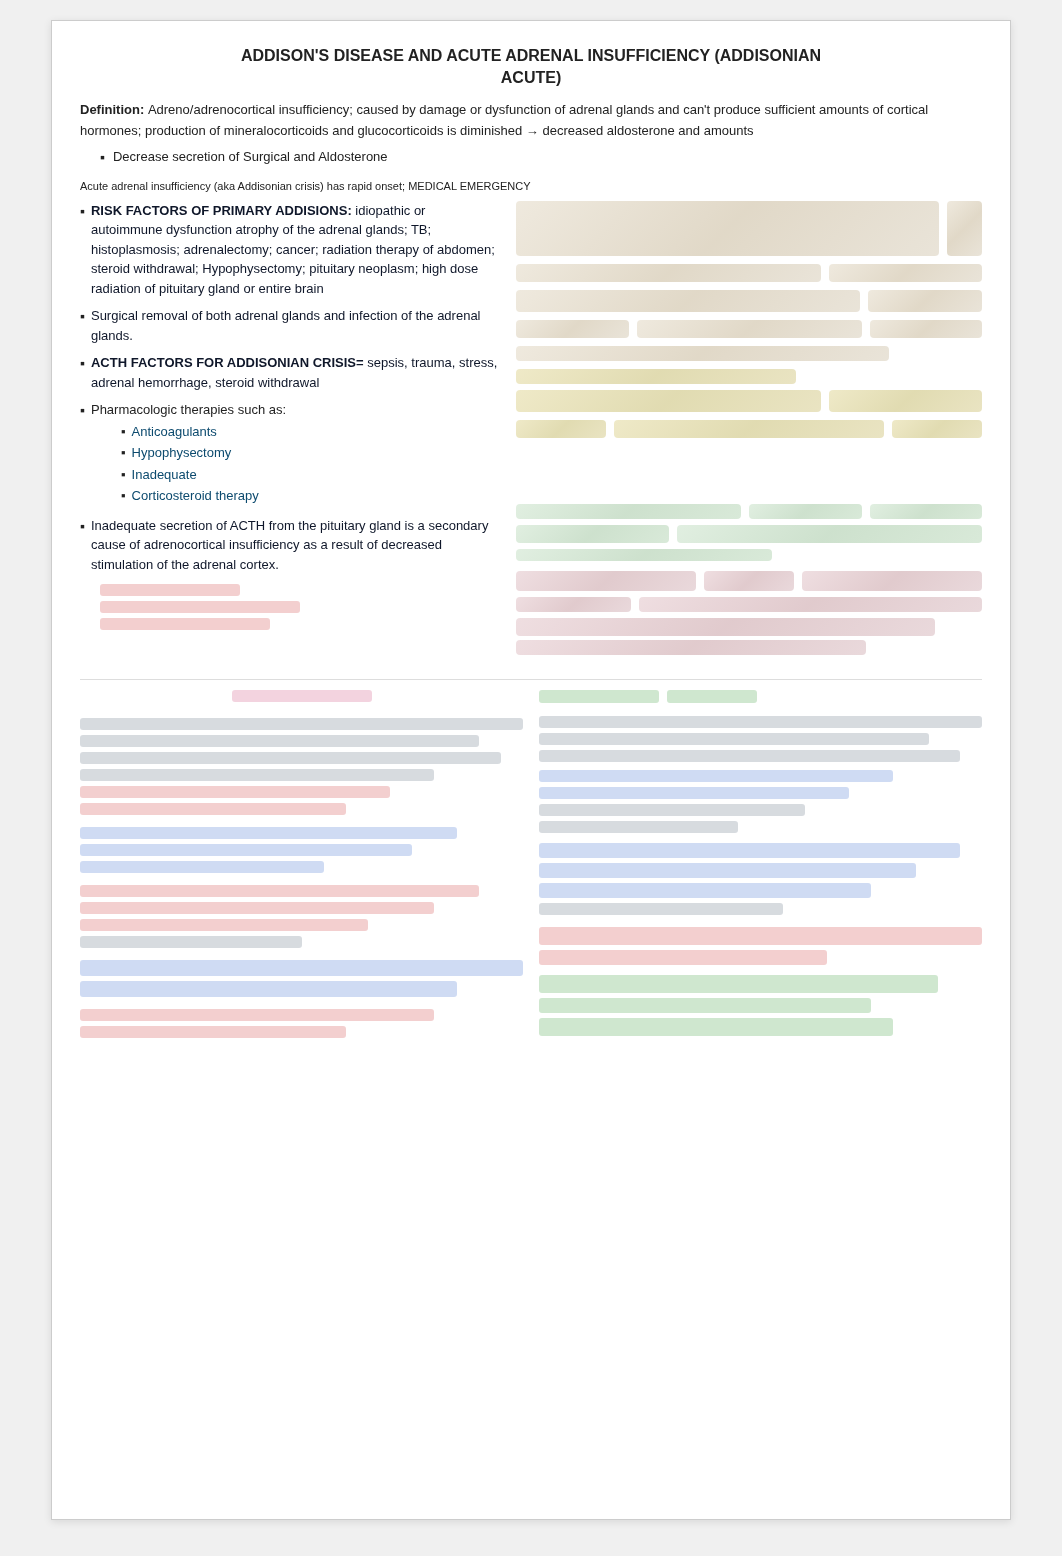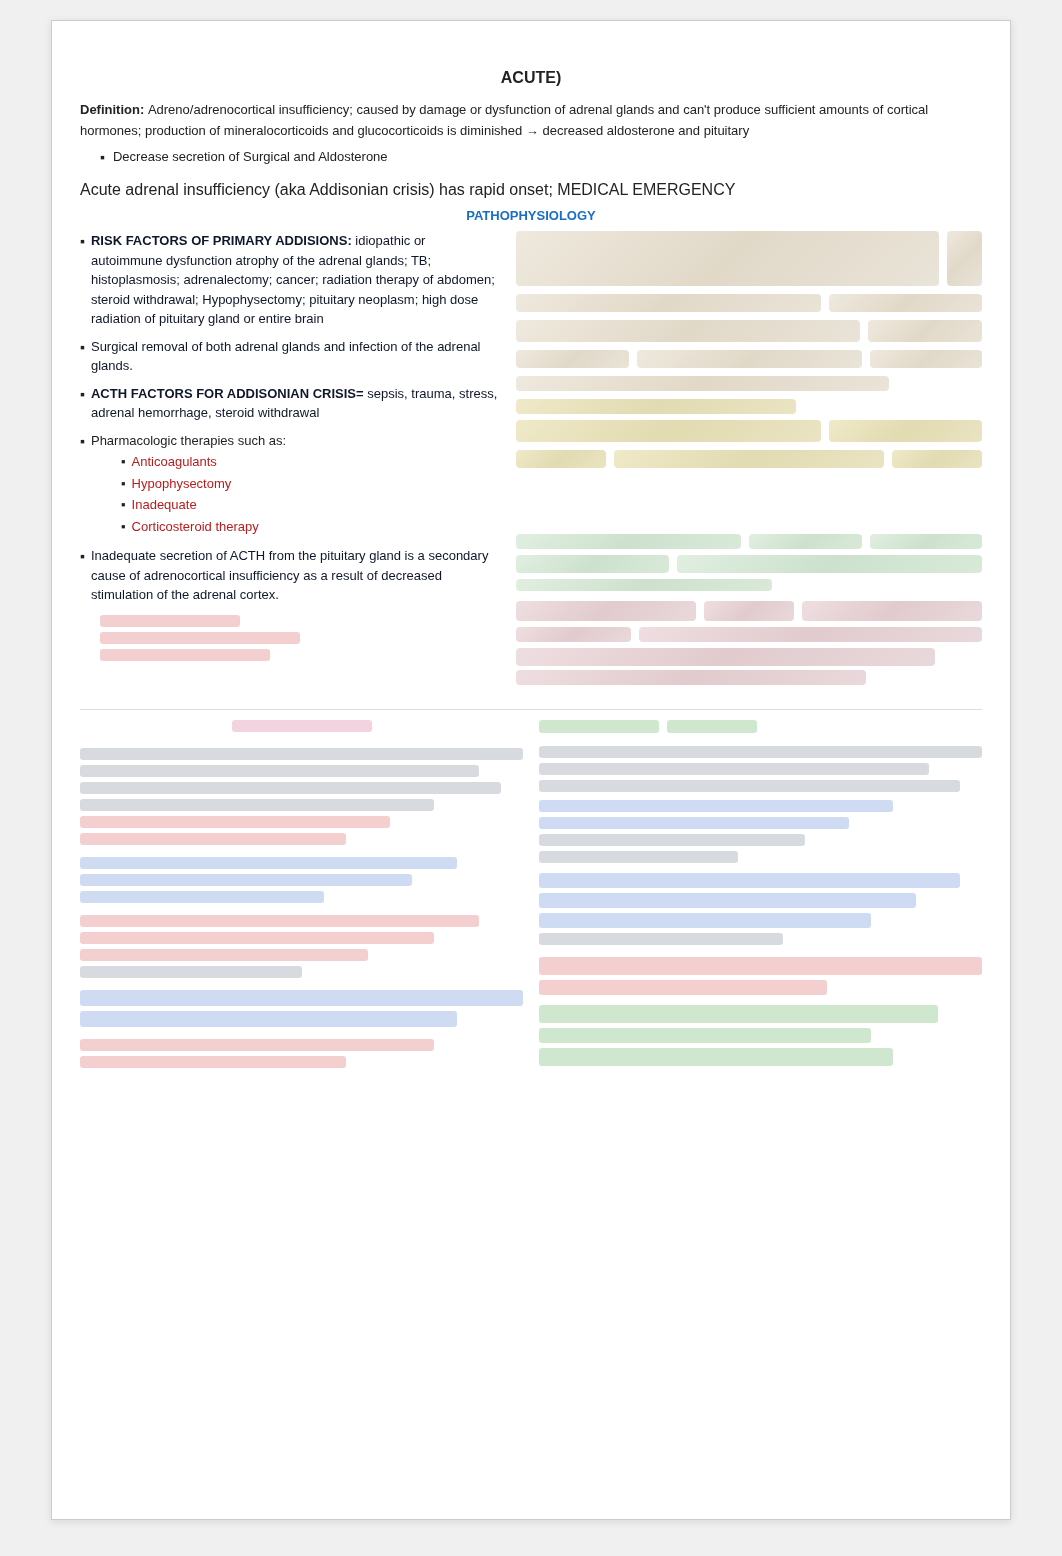--- a/index.html
+++ b/index.html
@@ -41,21 +41,21 @@
       margin-bottom: 4px;
       font-size: 13px;
       line-height: 1.5;
     }
     .bullet-icon {
       margin-right: 8px;
       font-size: 14px;
       flex-shrink: 0;
     }
     .acute-line {
-      font-size: 16px;
+      font-size: 11px;
       margin-top: 10px;
       margin-bottom: 6px;
       line-height: 1.5;
     }
     .pathophysiology-title {
       text-align: center;
       color: #1a6ec4;
       font-weight: bold;
       font-size: 13px;
       margin-bottom: 8px;
@@ -77,21 +77,21 @@
       margin-bottom: 8px;
       font-size: 13px;
       line-height: 1.5;
     }
     .risk-icon {
       margin-right: 6px;
       flex-shrink: 0;
       font-size: 14px;
     }
     .red-text { color: #0f172a; }
-    .blue-link { color: #b91c1c; }
+    .blue-link { color: #0c4a6e; }
     .sub-list {
       margin-left: 30px;
       margin-top: 2px;
     }
     .sub-item {
       display: flex;
       margin-bottom: 2px;
       font-size: 13px;
       line-height: 1.5;
     }
@@ -142,40 +142,37 @@
     .bl-green { background: #a0d0a0; }
     .bl-pink { background: #e8a8c0; }
     .bl-gray { background: #b0b8c0; }
   </style>
 </head>
 <body>
 
 <div class="page">
 
   <div class="main-title">
-    <br>
+    <span>ADDISON'S DISEASE AND ACUTE ADRENAL INSUFFICIENCY (ADDISONIAN</span><br>
     <span>ACUTE)</span>
   </div>
 
   <div class="definition">
-    <strong>Definition:</strong>&nbsp;<span>Adreno/adrenocortical insufficiency; caused by damage or dysfunction of adrenal glands and can't produce sufficient amounts of cortical hormones; production of mineralocorticoids and glucocorticoids is diminished</span>&nbsp;<span>→</span>&nbsp;<span>decreased aldosterone and pituitary</span>
+    <strong>Definition:</strong>&nbsp;<span>Adreno/adrenocortical insufficiency; caused by damage or dysfunction of adrenal glands and can't produce sufficient amounts of cortical hormones; production of mineralocorticoids and glucocorticoids is diminished</span>&nbsp;<span>→</span>&nbsp;<span>decreased aldosterone and amounts</span>
   </div>
 
   <div class="bullet-level1">
     <span class="bullet-icon">▪</span>
     <span>Decrease secretion of Surgical and Aldosterone</span>
   </div>
 
   <div class="acute-line">
     <span>Acute adrenal insufficiency (aka Addisonian crisis) has rapid onset; MEDICAL EMERGENCY</span>
   </div>
 
-  <div class="pathophysiology-title">
-    <span>PATHOPHYSIOLOGY</span>
-  </div>
 
   <div class="two-col">
 
     <div class="left-col">
 
       <div class="risk-item">
         <span class="risk-icon">▪</span>
         <div>
           <span class="red-text"><strong>RISK FACTORS OF   PRIMARY ADDISIONS:</strong></span>
           <span class="red-text"> <span>idiopathic or autoimmune dysfunction atrophy of the adrenal glands; TB; histoplasmosis; adrenalectomy; cancer; radiation therapy of abdomen; steroid withdrawal; Hypophysectomy; pituitary neoplasm; high dose radiation of pituitary gland or entire brain</span></span>

